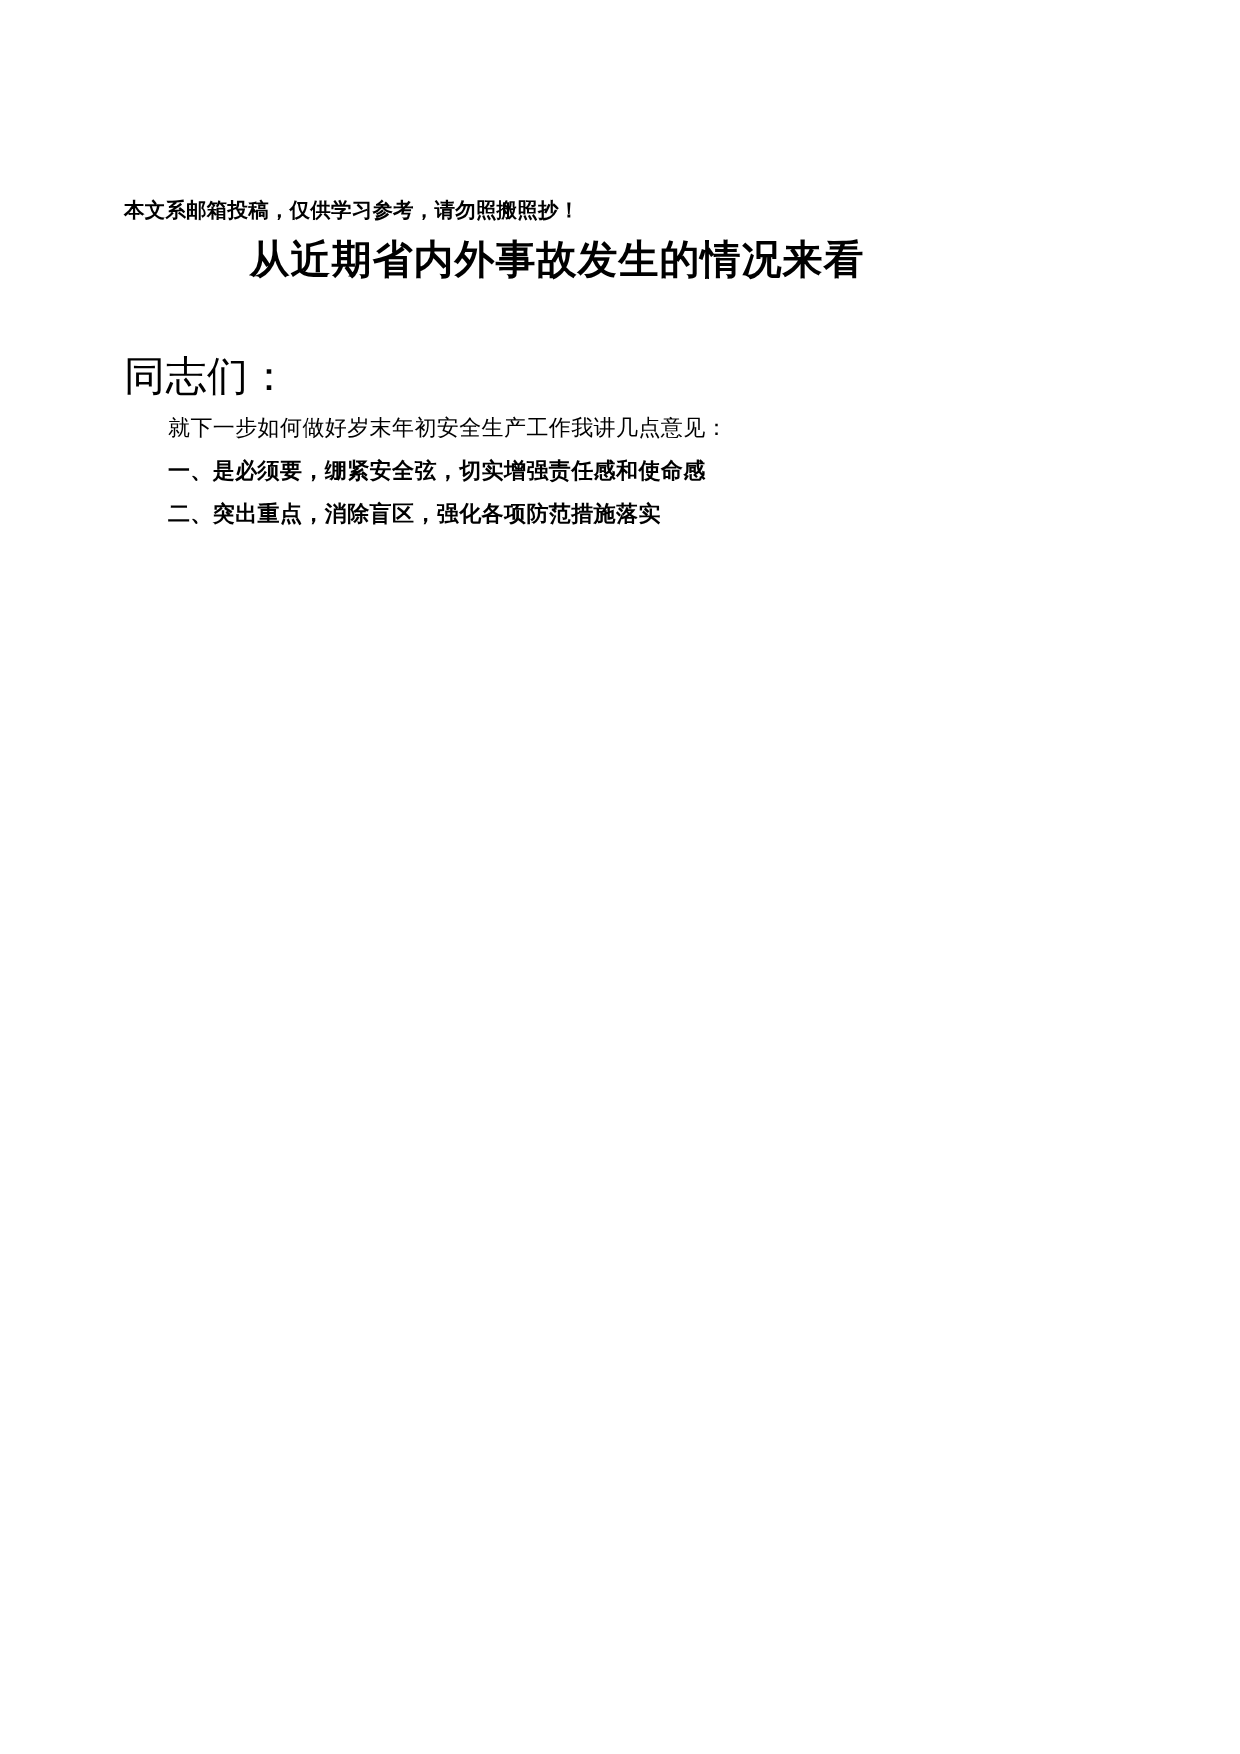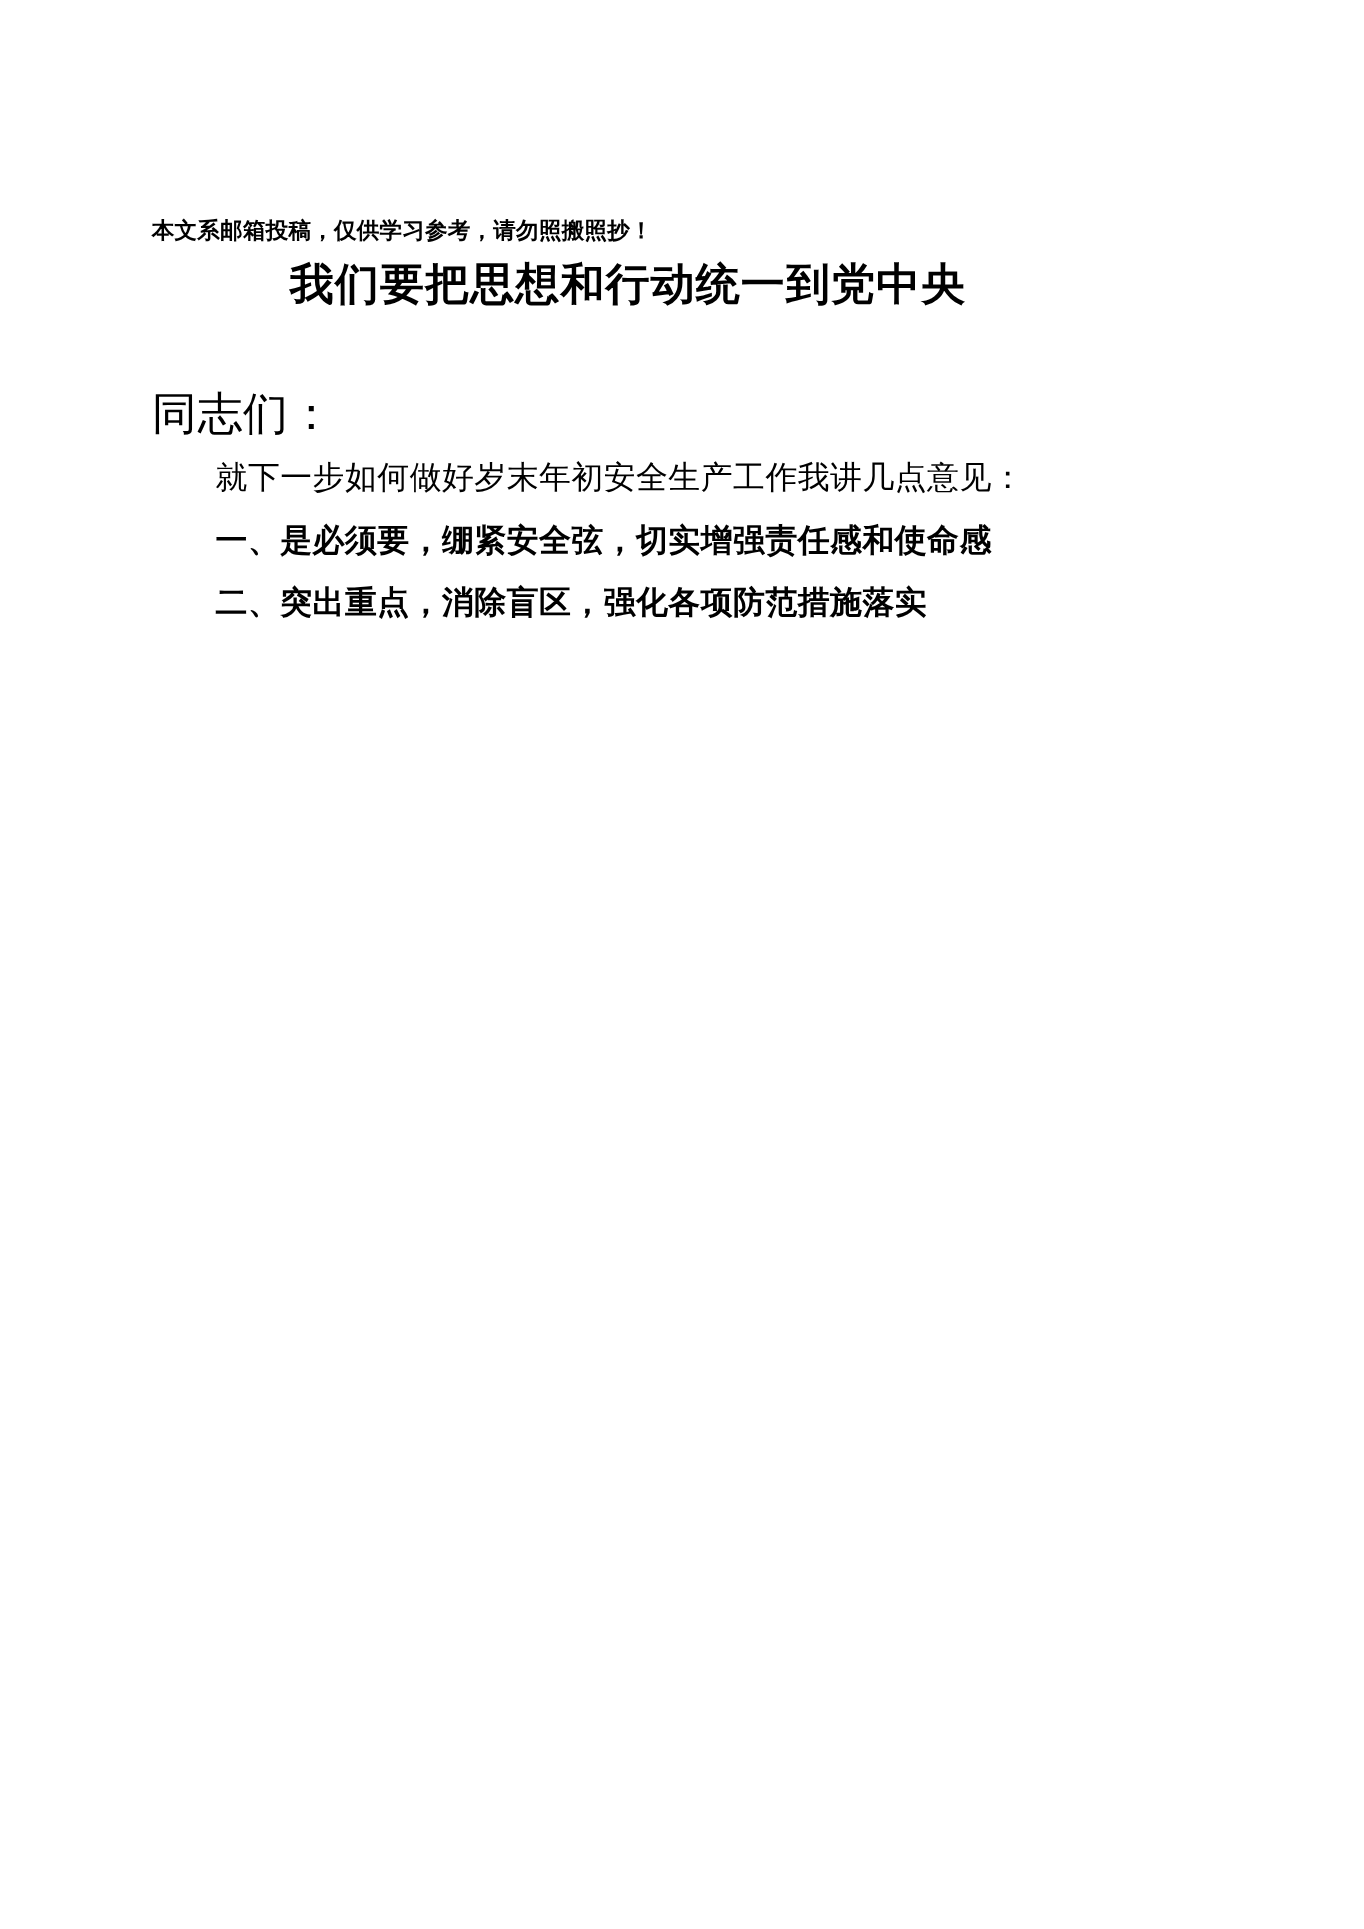--- a/index.html
+++ b/index.html
@@ -14,21 +14,21 @@
   .page {
     position: relative;
     width: 1240px;
     height: 1754px;
     background: #ffffff;
     box-sizing: border-box;
     overflow: hidden;
   }
   .content {
     position: absolute;
-    left: 138px;
+    left: 124px;
     top: 196px;
     width: 866px;
   }
   .notice {
     font-size: 20.5px;
     font-weight: 700;
     line-height: 1.35;
     letter-spacing: 0.2px;
     margin: 0 0 6px 0;
     white-space: nowrap;
@@ -41,21 +41,21 @@
     letter-spacing: 1px;
     margin: 6px 0 0 0;
   }
   .salutation {
     font-size: 41px;
     line-height: 1.5;
     margin: 58px 0 0 0;
     letter-spacing: 0.5px;
   }
   .para {
-    font-size: 29px;
+    font-size: 22px;
     line-height: 1.95;
     margin: 0;
     text-align: justify;
     text-align-last: left;
     text-justify: inter-character;
     text-indent: 2em;
     letter-spacing: 0.4px;
   }
   .para.heading {
     font-weight: 700;
@@ -65,21 +65,21 @@
   }
 </style>
 </head>
 <body>
 
 <div class="page">
   <div class="content">
 
     <p class="notice">本文系邮箱投稿，仅供学习参考，请勿照搬照抄！</p>
 
-    <h1 class="doc-title">我们要把思想和行动统一到党中央</h1>
+    <h1 class="doc-title">从近期省内外事故发生的情况来看</h1>
 
     <p class="salutation">同志们：</p>
 
     <p class="para">就下一步如何做好岁末年初安全生产工作我讲几点意见：</p>
 
     <p class="para heading">一、是必须要，绷紧安全弦，切实增强责任感和使命感</p>
 
 
     <p class="para heading">二、突出重点，消除盲区，强化各项防范措施落实</p>
 

